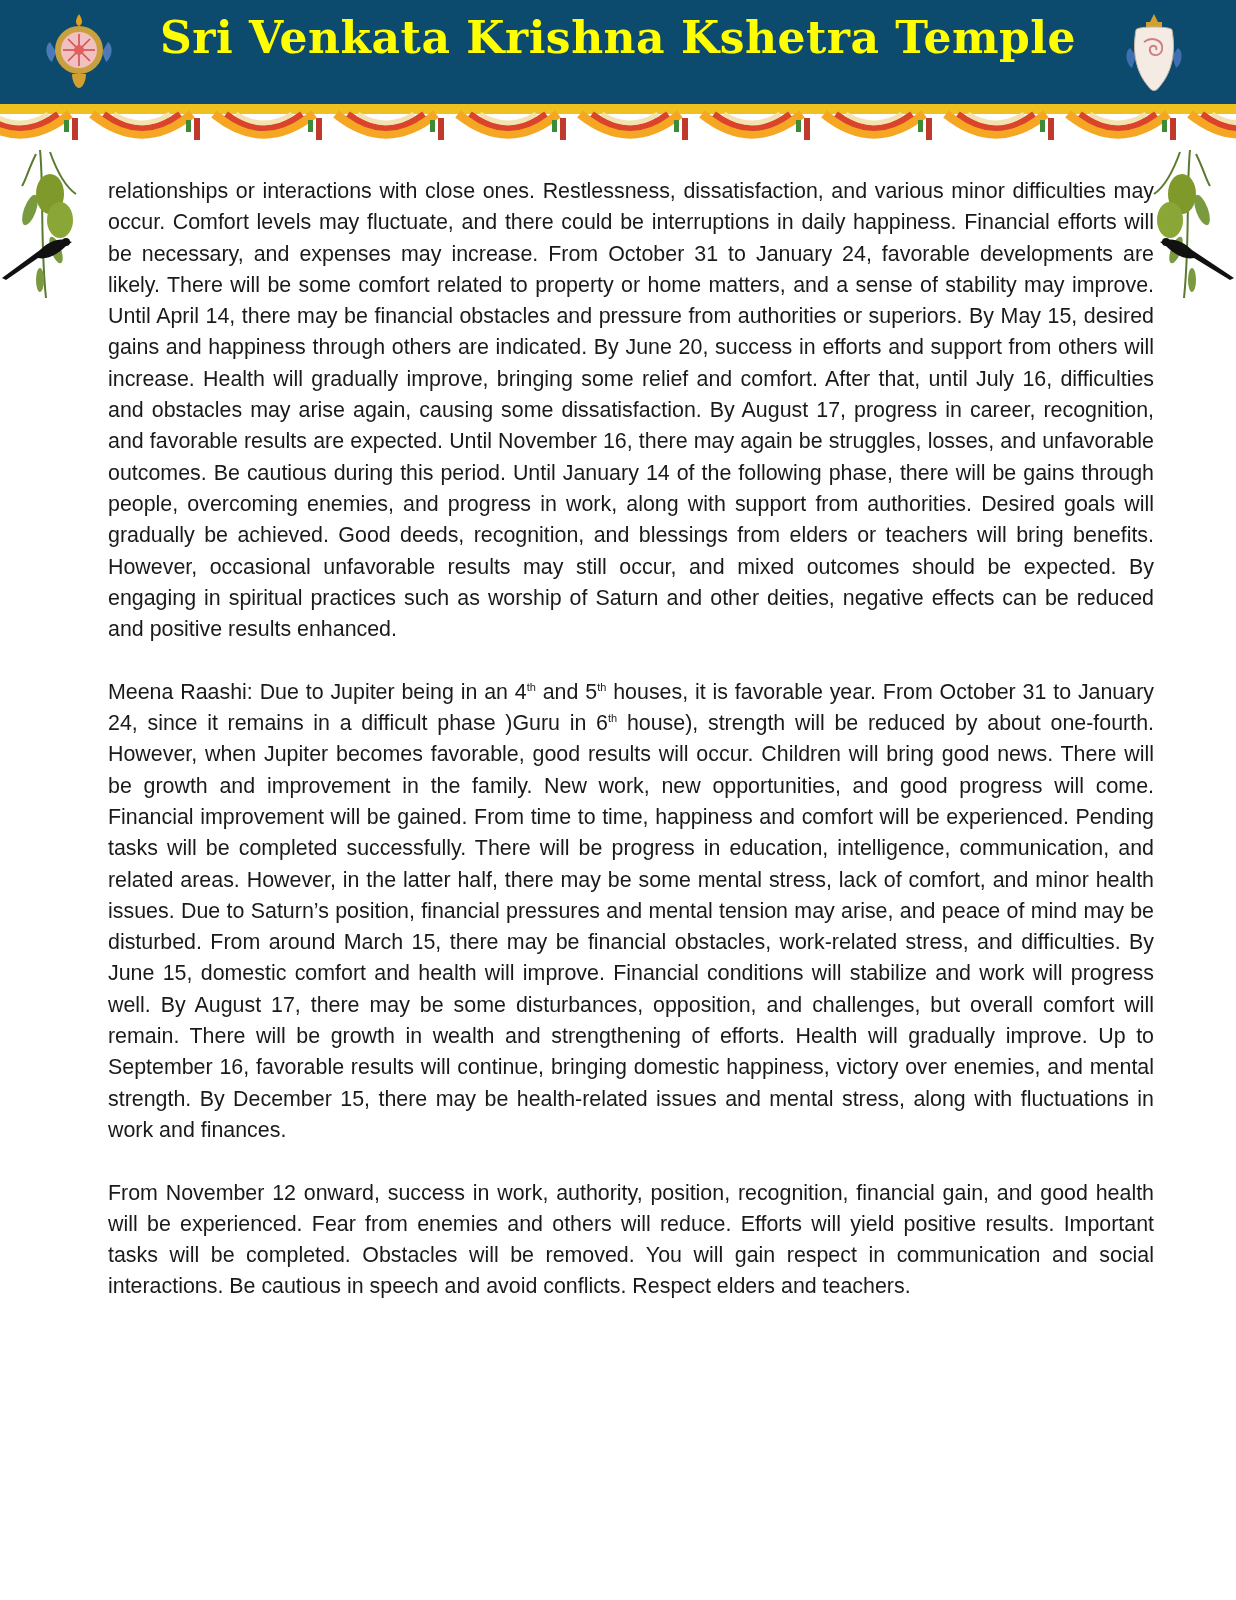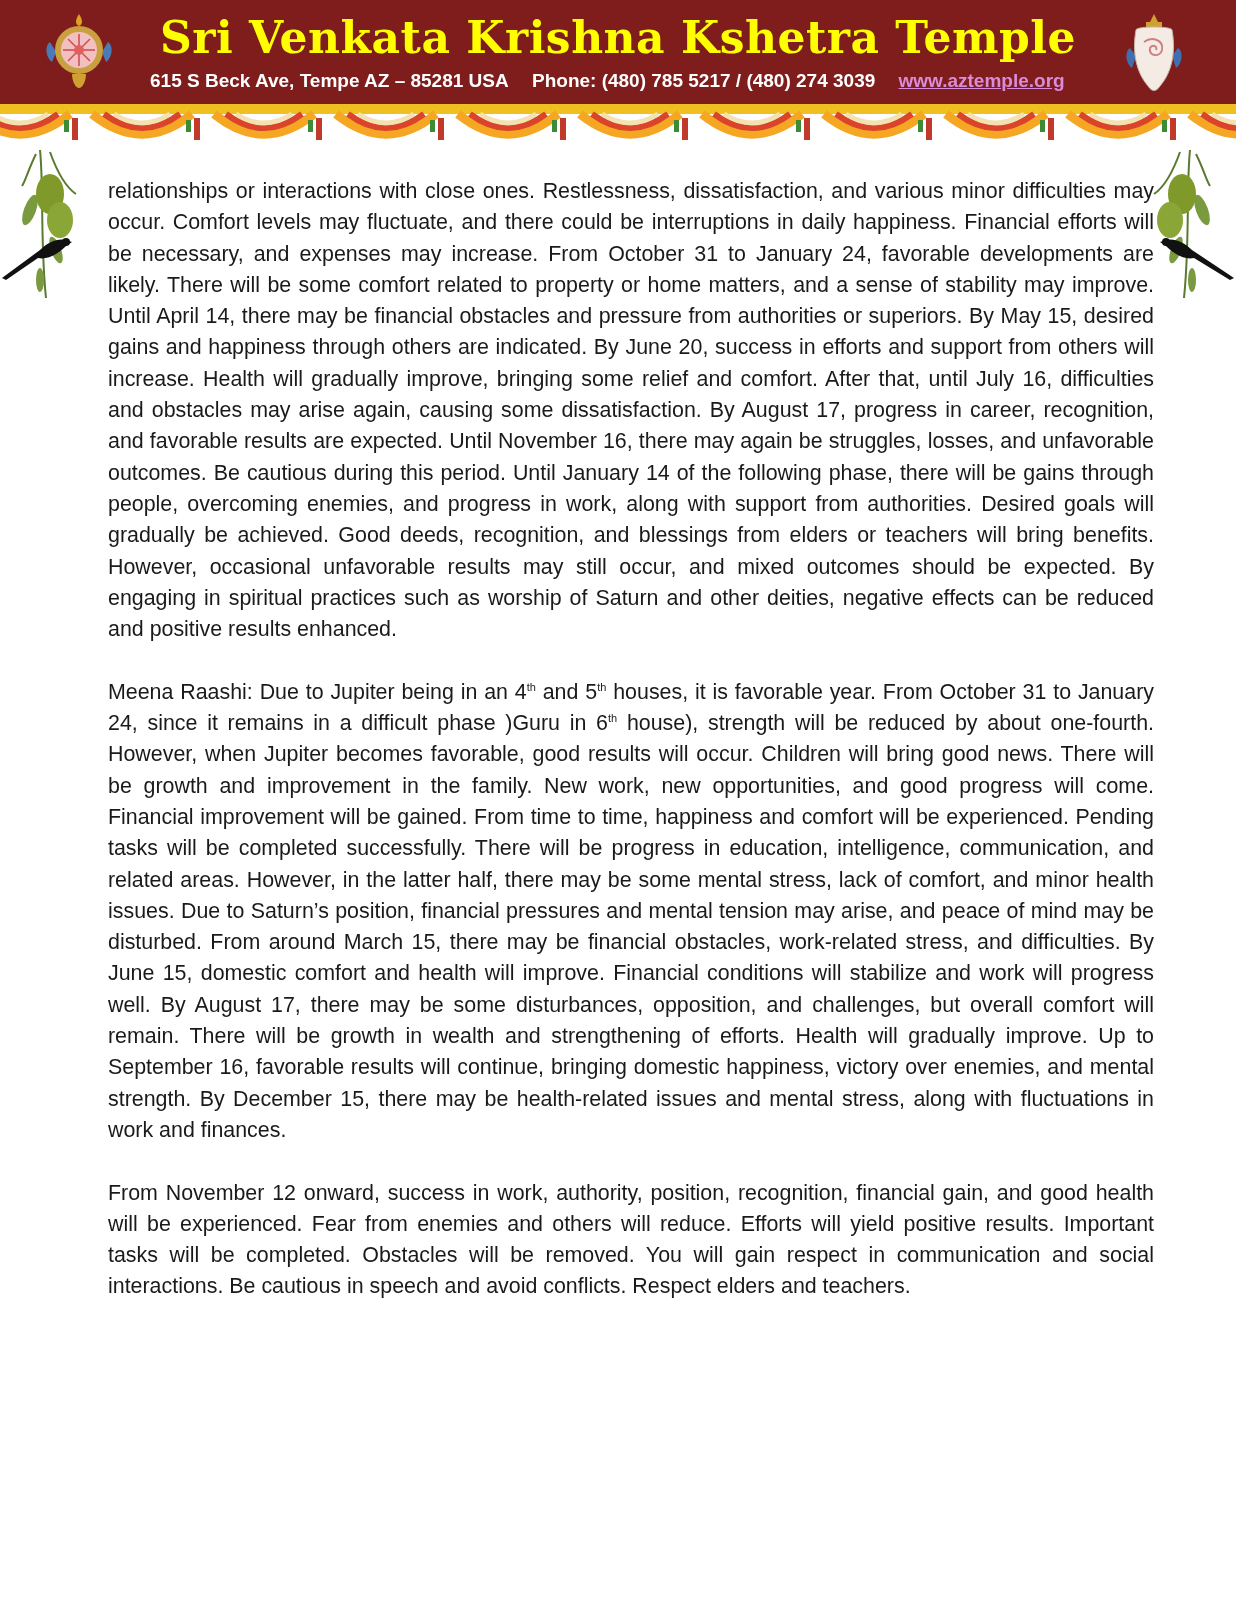--- a/index.html
+++ b/index.html
@@ -1,17 +1,17 @@
 <!DOCTYPE html>
 <html><head>
 <meta charset="utf-8">
 <style>
   html, body { margin: 0; padding: 0; }
   body { width: 1236px; height: 1600px; background: #ffffff; position: relative; overflow: hidden; font-family: "Liberation Sans", "DejaVu Sans", sans-serif; }
-  .header { position: absolute; left: 0; top: 0; width: 1236px; height: 104px; background: #7f1d1d; }
+  .header { position: absolute; left: 0; top: 0; width: 1236px; height: 104px; background: #0c4a6e; }
   .title { position: absolute; left: 0; width: 1236px; top: 12px; text-align: center; font-family: "DejaVu Serif", "Liberation Serif", serif; font-weight: bold; font-size: 44px; color: #ffff00; letter-spacing: 0.5px; }
   .subline { position: absolute; left: 150px; top: 70px; font-family: "Liberation Sans", "DejaVu Sans", sans-serif; font-weight: bold; font-size: 19px; color: #ffffff; white-space: nowrap; }
   .subline span { margin-right: 18px; }
   .subline .link { color: #d98cd9; text-decoration: underline; margin-right: 0; }
   .emblem-left { position: absolute; left: 42px; top: 12px; width: 74px; height: 78px; }
   .emblem-right { position: absolute; left: 1122px; top: 12px; width: 64px; height: 82px; }
   .garland { position: absolute; left: 0; top: 104px; width: 1236px; height: 50px; }
   .vine-left { position: absolute; left: 0; top: 150px; width: 92px; height: 150px; }
   .vine-right { position: absolute; left: 1140px; top: 150px; width: 96px; height: 150px; }
   .content { position: absolute; left: 108px; top: 176px; width: 1046px; font-family: "Liberation Sans", "DejaVu Sans", sans-serif; font-size: 21.4px; line-height: 31.3px; color: #1a1a1a; text-align: justify; }
@@ -33,25 +33,20 @@
       <line x1="37" y1="22" x2="37" y2="54"></line>
         <line x1="21" y1="38" x2="53" y2="38"></line>
       <line x1="26" y1="27" x2="48" y2="49"></line>
         <line x1="48" y1="27" x2="26" y2="49"></line>
     </g>
     <circle cx="37" cy="38" r="5" fill="#e06060"></circle>
     <path d="M30 62 C30 70 34 76 37 76 C40 76 44 70 44 62Z" fill="#d0a030"></path>
   </svg>
 
   <div class="title">Sri Venkata Krishna Kshetra Temple</div>
-  <div class="subline">
-    <span>615 S Beck Ave, Tempe AZ – 85281 USA</span>
-    <span>Phone: (480) 785 5217 / (480) 274 3039</span>
-    <span class="link">www.aztemple.org</span>
-  </div>
 
   <svg class="emblem-right" viewBox="0 0 64 82">
     <path d="M32 2 L28 10 L36 10Z" fill="#d0a030"></path>
     <rect x="24" y="10" width="16" height="6" fill="#d0a030"></rect>
     <path d="M8 36 C2 40 4 52 10 56 L14 44Z" fill="#3f6fb0"></path>
     <path d="M56 36 C62 40 60 52 54 56 L50 44Z" fill="#3f6fb0"></path>
     <path d="M14 18 C14 14 50 14 50 18 C54 40 50 60 38 74 C34 80 30 80 26 74 C14 60 10 40 14 18Z" fill="#f4ece4" stroke="#c8b8a8" stroke-width="1"></path>
     <path d="M22 30 C30 24 42 28 40 38 C38 46 26 44 28 36 C30 32 36 34 34 38" fill="none" stroke="#d08080" stroke-width="2"></path>
   </svg>
 </div>

